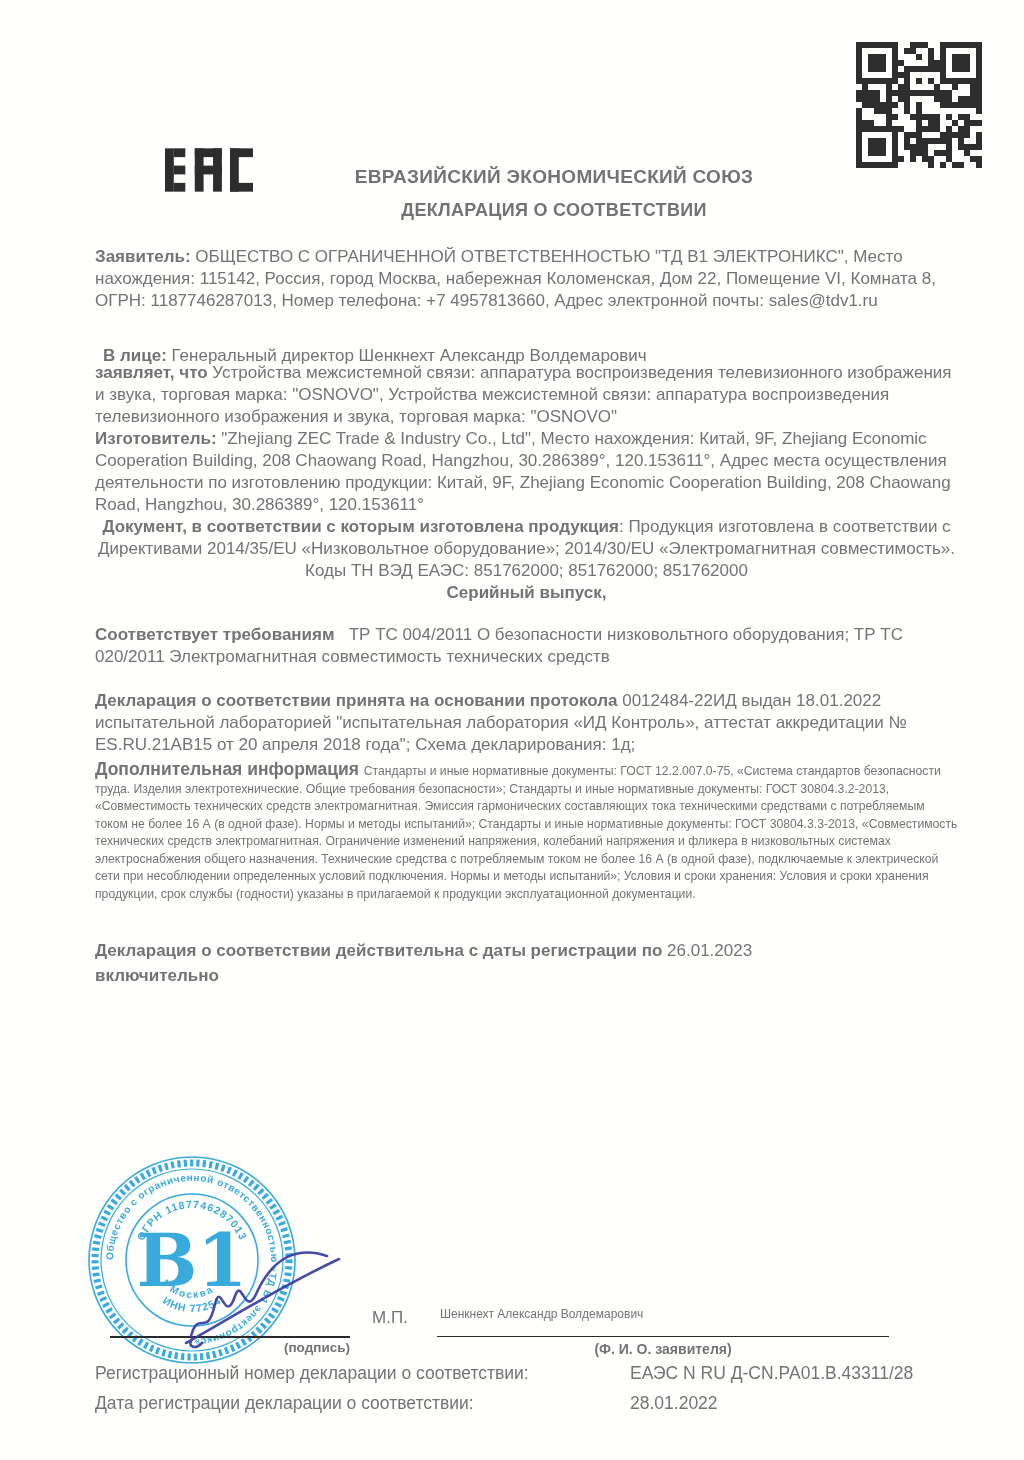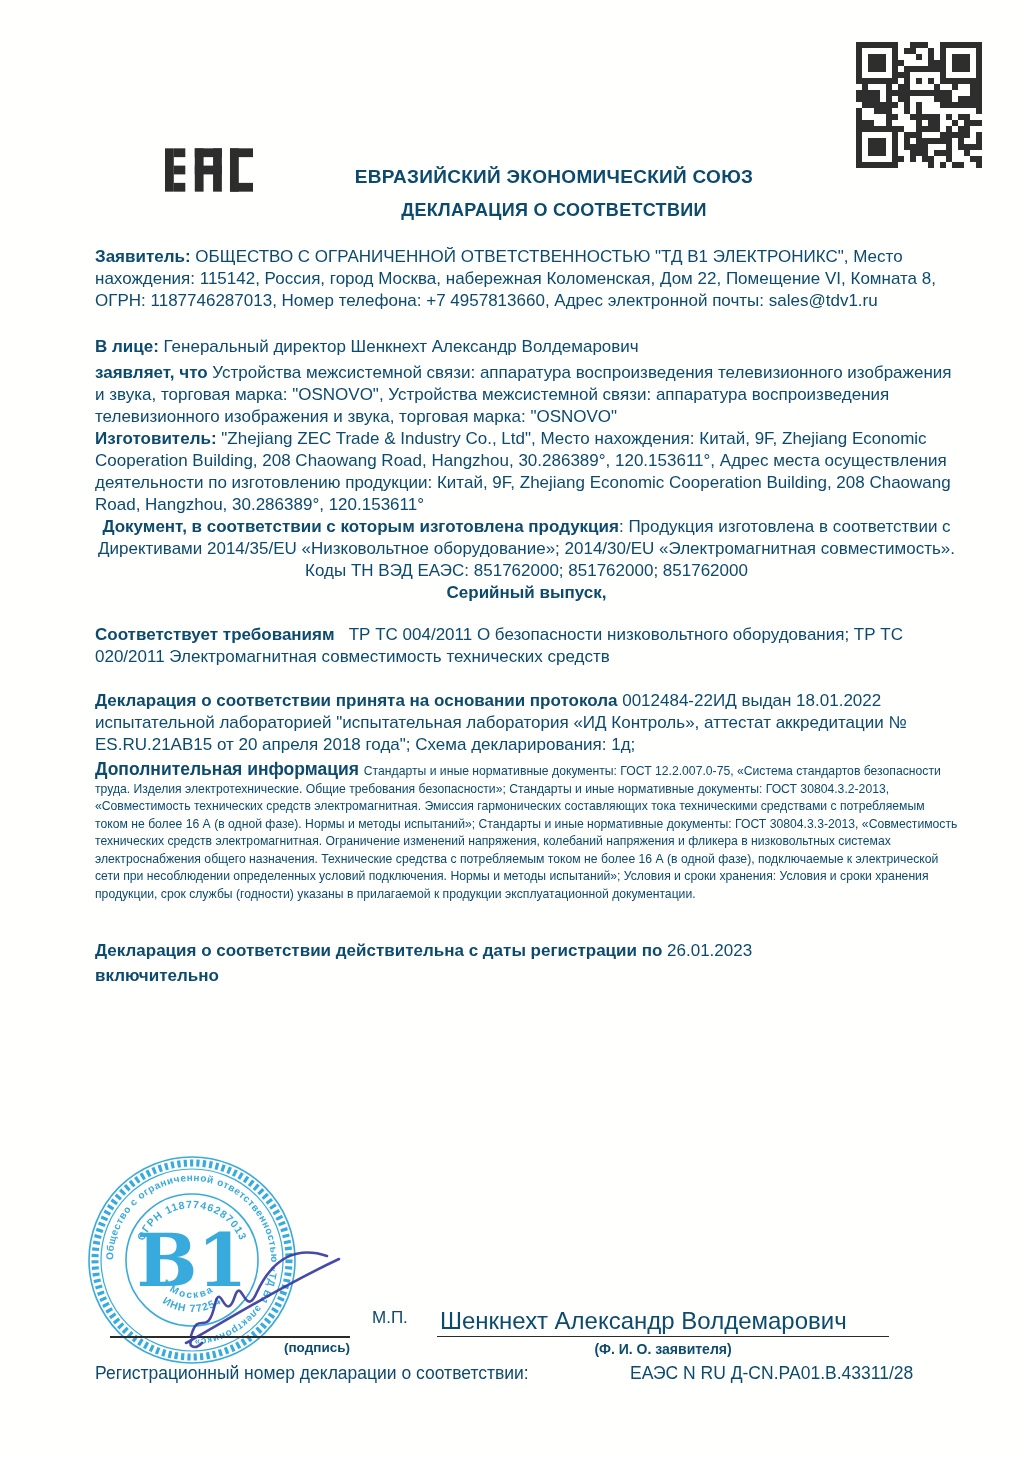--- a/index.html
+++ b/index.html
@@ -2,54 +2,54 @@
 <html><head>
 <meta charset="utf-8">
 <style>
   html,body{margin:0;padding:0;background:#e8e8e8;}
   .page{
     position:relative;
     width:1024px;height:1460px;
     margin:0 auto;
     background:#fffffe;
     font-family:"Liberation Sans", sans-serif;
-    color:#0c4a6e;
+    color:#737373;
     overflow:hidden;
   }
   
   .eac-logo{position:absolute;left:165px;top:138px;width:88px;height:64px;}
   .eac-logo svg{display:block;width:100%;height:100%;}
   .titles{position:absolute;left:214px;top:166px;width:680px;text-align:center;font-weight:bold;}
   .titles .t1{font-size:19px;line-height:22px;letter-spacing:0.3px;}
   .titles .t2{font-size:18px;line-height:22px;margin-top:11px;letter-spacing:0.3px;}
   .qr{position:absolute;left:856px;top:42px;width:126px;height:126px;}
   .qr svg{display:block;}
 
   
   .doc-body{position:absolute;left:95px;right:66px;top:0;}
   .doc-body p{position:absolute;left:0;right:0;margin:0;font-size:17px;line-height:22px;}
   .doc-body .seg.b{font-weight:bold;}
   .doc-body .seg.sm{font-size:12.2px;line-height:15.5px;}
   .doc-body .seg.bighead{font-size:17.5px;}
   p[data-name="applicant-paragraph"]{top:246px;}
-  p[data-name="in-person-paragraph"]{top:336px;}
+  p[data-name="in-person-paragraph"]{top:345px;margin-left:8px;}
   p[data-name="declaration-subject-paragraph"]{top:362px;}
   p[data-name="manufacture-document-paragraph"]{top:516px;text-align:center;}
   p[data-name="requirements-paragraph"]{top:624px;}
   p[data-name="basis-paragraph"]{top:690px;}
   p[data-name="additional-info-paragraph"]{top:762px;line-height:15.5px;}
   p[data-name="validity-paragraph"]{top:938px;line-height:25px;}
 
   
   .stamp{position:absolute;left:87px;top:1155px;width:210px;height:210px;opacity:.93;z-index:1;}
   .signature-ink{position:absolute;left:183px;top:1250px;width:160px;height:100px;z-index:3;}
   .sig-line{position:absolute;left:110px;top:1336px;width:240px;border-top:2px solid #2a2a2a;z-index:2;}
   .sig-caption{position:absolute;left:110px;top:1340px;width:240px;text-align:right;font-size:13.5px;font-weight:bold;z-index:2;}
   .mp{position:absolute;left:372px;top:1308px;font-size:17px;font-weight:normal;}
-  .fio-name{position:absolute;left:440px;top:1307px;font-size:24px;}
+  .fio-name{position:absolute;left:440px;top:1307px;font-size:12px;}
   .fio-line{position:absolute;left:437px;top:1336px;width:452px;border-top:1.5px solid #2a2a2a;}
   .fio-caption{position:absolute;left:437px;top:1341px;width:452px;text-align:center;font-size:14px;font-weight:bold;}
 
   
   .footer-row{position:absolute;left:95px;right:66px;font-size:17.5px;}
   .footer-row.row1{top:1363px;}
   .footer-row.row2{top:1393px;}
   .f-label{font-weight:normal;}
   .f-value{position:absolute;left:535px;font-weight:normal;}
 </style>
@@ -389,14 +389,18 @@
   <div class="sig-caption" data-name="signature-caption">(подпись)</div>
   <div class="mp" data-name="mp-label">М.П.</div>
   <div class="fio-name" data-name="declarant-name">Шенкнехт Александр Волдемарович</div>
   <div class="fio-line" data-name="fio-line"></div>
   <div class="fio-caption" data-name="fio-caption">(Ф. И. О. заявителя)</div>
 
   <div class="footer-row row1" data-name="registration-number-row">
     <span class="f-label" data-name="registration-number-label">Регистрационный номер декларации о соответствии:</span>
     <span class="f-value" data-name="registration-number-value">ЕАЭС N RU Д-CN.РА01.В.43311/28</span>
   </div>
+  <div class="footer-row row2" data-name="registration-date-row">
+    <span class="f-label" data-name="registration-date-label">Дата регистрации декларации о соответствии:</span>
+    <span class="f-value" data-name="registration-date-value">28.01.2022</span>
+  </div>
 
 </div>
 
 </body></html>

